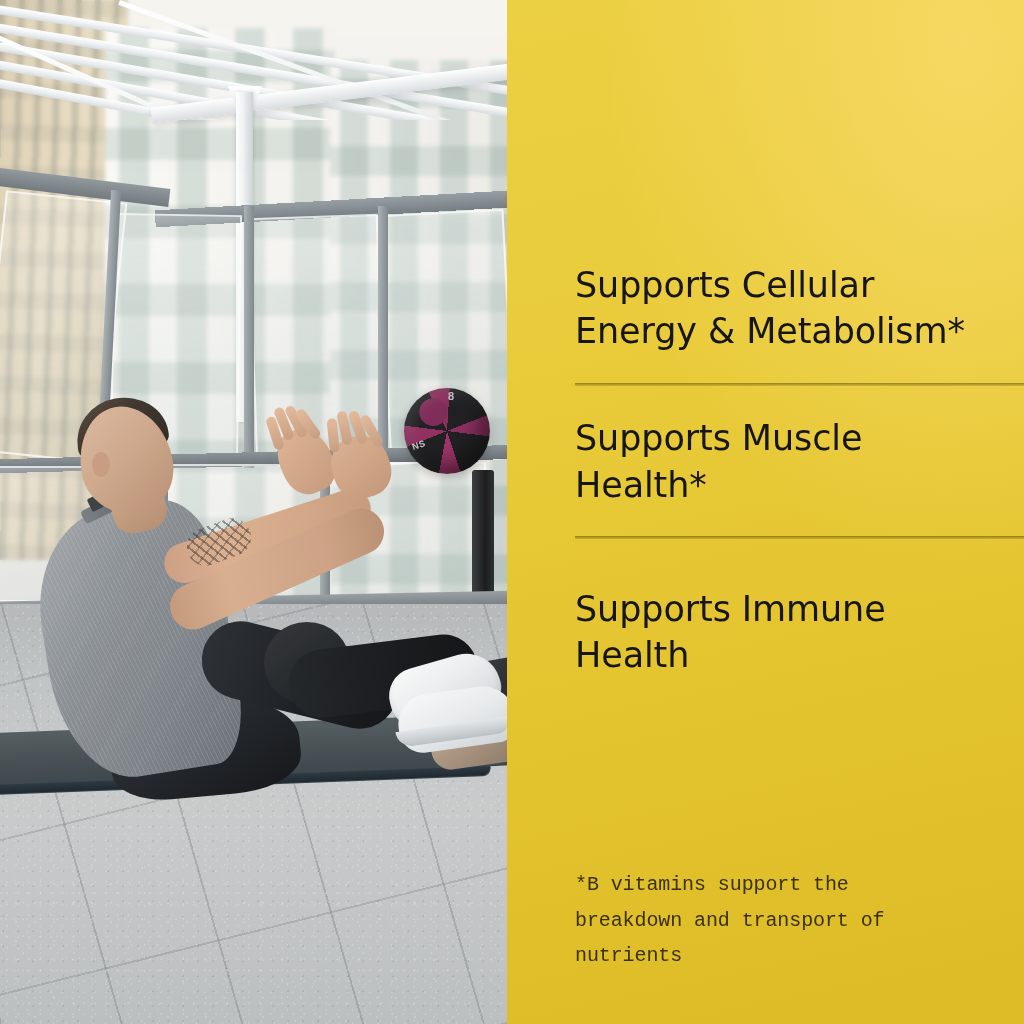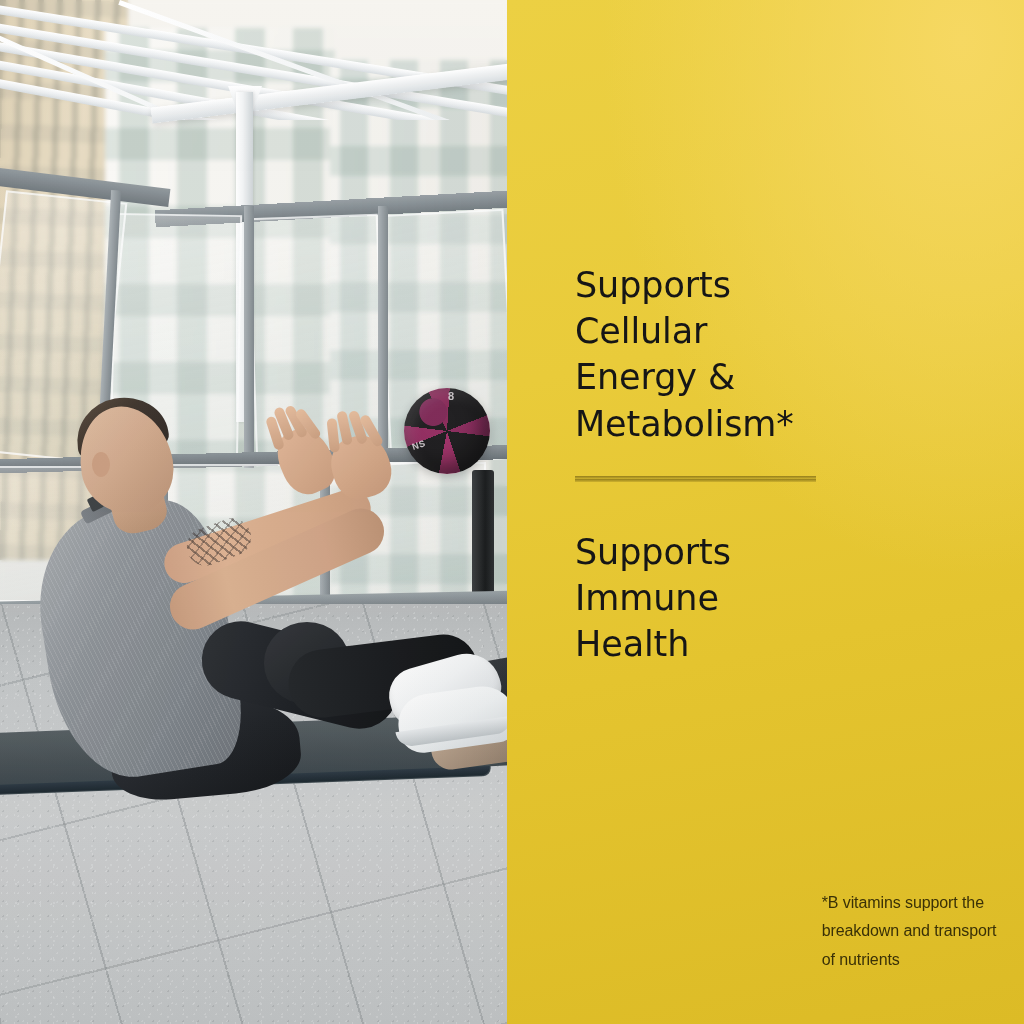--- a/index.html
+++ b/index.html
@@ -348,20 +348,21 @@
 
   
   .info-pane {
     position:relative;
     width:517px; height:1024px;
     background:
       radial-gradient(120% 90% at 88% 4%, #f6d862 0%, rgba(246,216,98,0) 58%),
       linear-gradient(168deg, #ecd043 0%, #e9cb3a 34%, #e4c42f 62%, #dcbb26 100%);
     padding:0 22px 0 68px;
     display:flex;
+    flex-direction:column;
   }
 
   .benefits { margin-top:262px; }
 
   .benefit { }
   .benefit-text {
     font-family:"DejaVu Sans", sans-serif;
     font-size:35px;
     line-height:1.32;
     color:#161616;
@@ -374,27 +375,26 @@
     margin-right:-22px;
     background:linear-gradient(180deg, rgba(96,80,12,.62), rgba(150,128,28,.30));
   }
   .b1 .benefit-text { padding-bottom:29px; }
   .b2 .benefit-text { padding-top:29px; padding-bottom:28px; }
   .b3 .benefit-text { padding-top:47px; }
 
   .footnote {
     margin-top:auto;
     margin-bottom:50px;
-    font-family:Liberation Sans, sans-serif;
-    font-size:16px;
+    font-family:Liberation Mono, monospace;
+    font-size:20px;
     line-height:1.78;
     color:#3a3107;
     max-width:390px;
     letter-spacing:-0.1px;
-    margin-left:28px;
   }
 </style>
 </head>
 <body>
 
 <div id="stage">
 
   <div class="photo-pane">
 
     <div class="bg-city">
@@ -490,20 +490,23 @@
   <div class="info-pane">
 
     <div class="benefits">
 
       <div class="benefit b1">
         <div class="benefit-text">Supports Cellular Energy &amp; Metabolism*</div>
       </div>
 
       <div class="divider"></div>
 
+      <div class="benefit b2">
+        <div class="benefit-text">Supports Muscle Health*</div>
+      </div>
 
       <div class="divider"></div>
 
       <div class="benefit b3">
         <div class="benefit-text">Supports Immune Health</div>
       </div>
 
     </div>
 
     <div class="footnote">*B vitamins support the breakdown and transport of nutrients</div>

